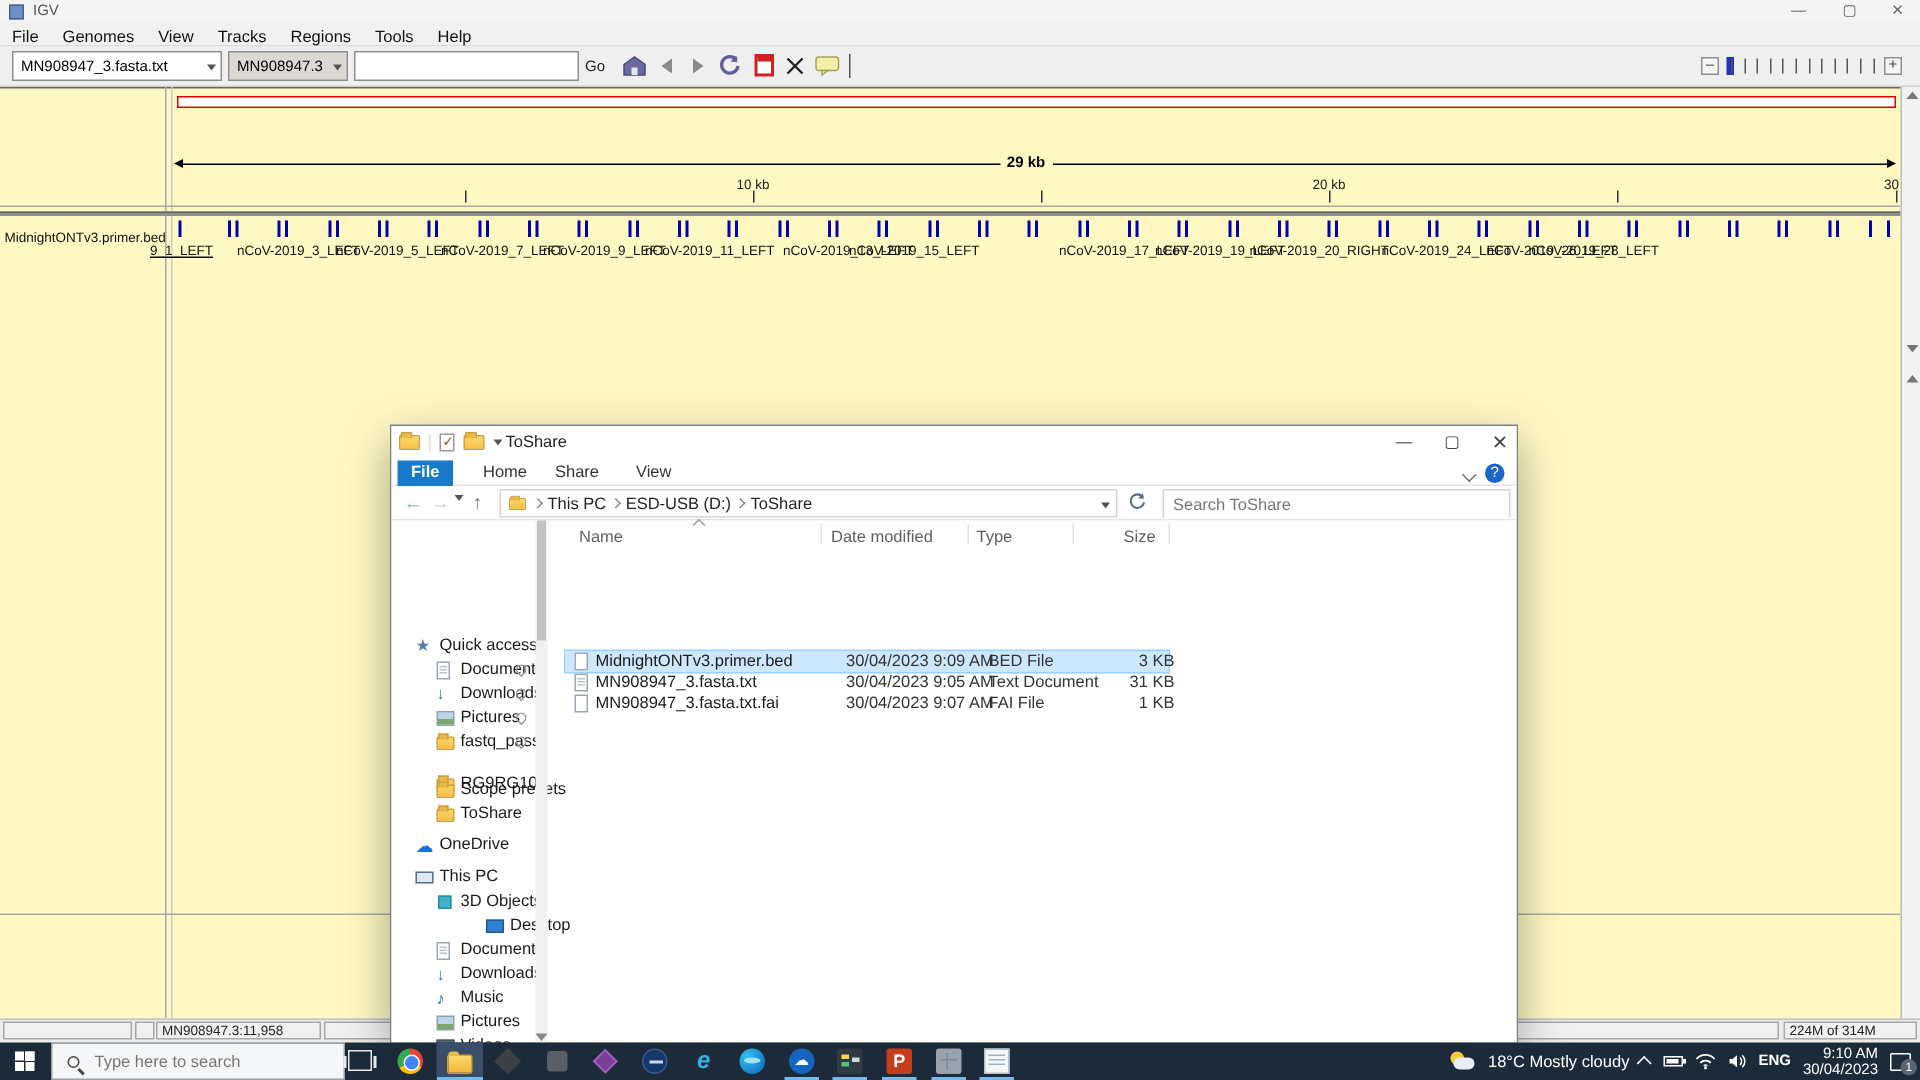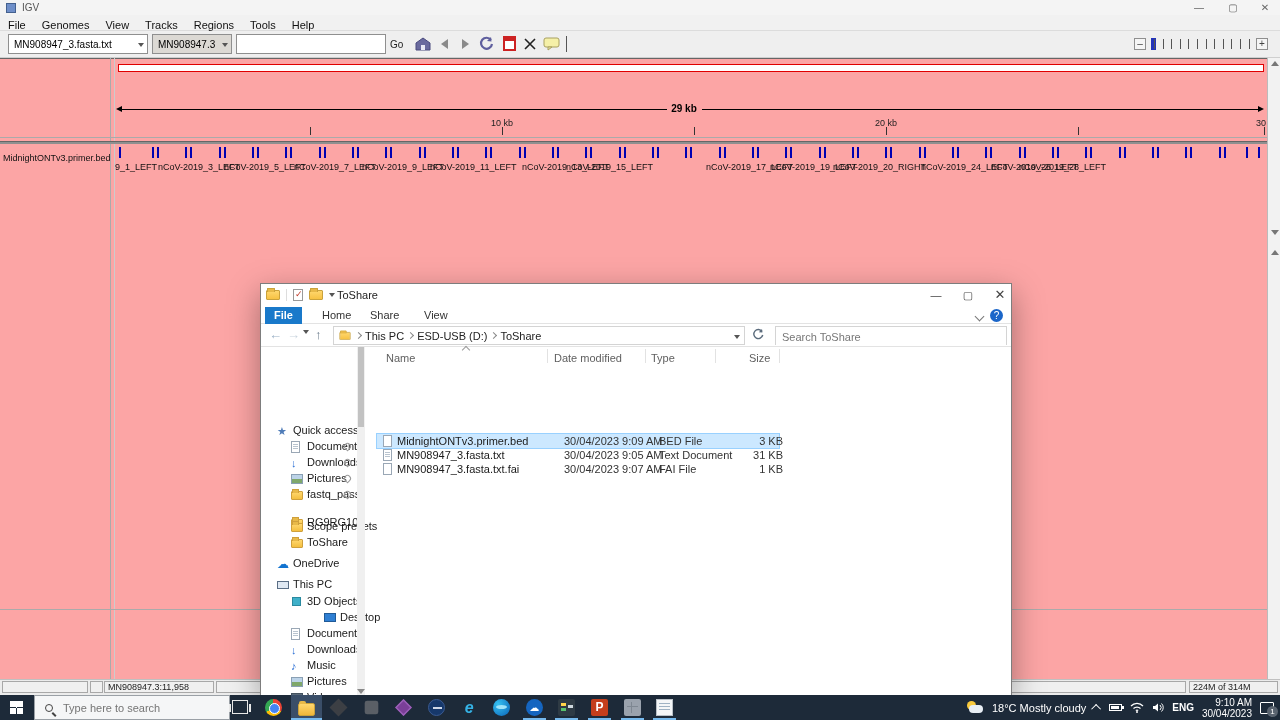--- a/index.html
+++ b/index.html
@@ -28,21 +28,21 @@
   .arrow-r { width:0;height:0;border-top:5px solid transparent;border-bottom:5px solid transparent;border-left:7px solid #8a8a8a; margin:3px 0 0 6px;}
   #ico-redbox { border:2px solid #cc2222; background:#fff; width:13px; height:15px; margin-left:2px; }
   #ico-redbox::before { content:""; display:block; height:3px; background:#cc2222; }
   #tb-sep { position:absolute; left:566px; top:5px; width:1px; height:16px; background:#555; }
   
   .zbox { position:absolute; top:7px; width:12px; height:12px; border:1px solid #8f8f8f; background:#f5f5f5; text-align:center; line-height:10px; font-size:10px; color:#444; }
   .ztick { position:absolute; top:8px; width:1px; height:10px; background:#555; }
   #zoom-thumb { position:absolute; top:7px; width:5px; height:12px; background:#2233bb; }
 
   
-  #igv-main { position:absolute; left:0; top:58px; width:1280px; height:621px; background:#fca5a5; }
+  #igv-main { position:absolute; left:0; top:58px; width:1280px; height:621px; background:#fef9c3; }
   #panel-topline { position:absolute; left:0; top:0; width:1280px; height:1px; background:#666; }
   .vdiv1 { position:absolute; left:110px; top:0; width:1px; height:621px; background:#aaa; }
   .vdiv2 { position:absolute; left:114px; top:0; width:1px; height:621px; background:#ccc; }
   #ideogram { position:absolute; left:118px; top:6px; width:1146px; height:8px; border:1px solid #e00000; background:#fff; }
   #span-line-l, #span-line-r { position:absolute; top:51px; height:1px; background:#000; }
   #span-line-l { left:121px; width:546px; }
   #span-line-r { left:702px; width:558px; }
   .ah { position:absolute; top:48px; width:0; height:0; border-top:3.5px solid transparent; border-bottom:3.5px solid transparent; }
   #ah-left  { left:116px; border-right:6px solid #000; }
   #ah-right { left:1258px; border-left:6px solid #000; }
@@ -367,21 +367,21 @@
       <div class="pbar" style="left: 1085px; background: rgb(0, 0, 178);"></div>
       <div class="pbar" style="left: 1090px; background: rgb(0, 0, 178);"></div>
       <div class="pbar" style="left: 1119px; background: rgb(0, 0, 178);"></div>
       <div class="pbar" style="left: 1124px; background: rgb(0, 0, 178);"></div>
       <div class="pbar" style="left: 1152px; background: rgb(0, 0, 178);"></div>
       <div class="pbar" style="left: 1157px; background: rgb(0, 0, 178);"></div>
       <div class="pbar" style="left: 1185px; background: rgb(0, 0, 178);"></div>
       <div class="pbar" style="left: 1190px; background: rgb(0, 0, 178);"></div>
       <div class="pbar" style="left: 1219px; background: rgb(0, 0, 178);"></div>
       <div class="pbar" style="left: 1224px; background: rgb(0, 0, 178);"></div>
-      <div class="plabel" style="left: 115px;">9_1_LEFT</div>
+      <div class="plabel" style="left: 100px; text-decoration: underline;">9_1_LEFT</div>
       <div class="plabel" style="left: 158px;">nCoV-2019_3_LEFT</div>
       <div class="plabel" style="left: 224px;">nCoV-2019_5_LEFT</div>
       <div class="plabel" style="left: 294px;">nCoV-2019_7_LEFT</div>
       <div class="plabel" style="left: 362px;">nCoV-2019_9_LEFT</div>
       <div class="plabel" style="left: 430px;">nCoV-2019_11_LEFT</div>
       <div class="plabel" style="left: 498px; padding-left: 24px;">nCoV-2019_13_LEFT</div>
       <div class="plabel" style="left: 566px;">nCoV-2019_15_LEFT</div>
       <div class="plabel" style="left: 706px;">nCoV-2019_17_LEFT</div>
       <div class="plabel" style="left: 770px;">nCoV-2019_19_LEFT</div>
       <div class="plabel" style="left: 833px;">nCoV-2019_20_RIGHT</div>

